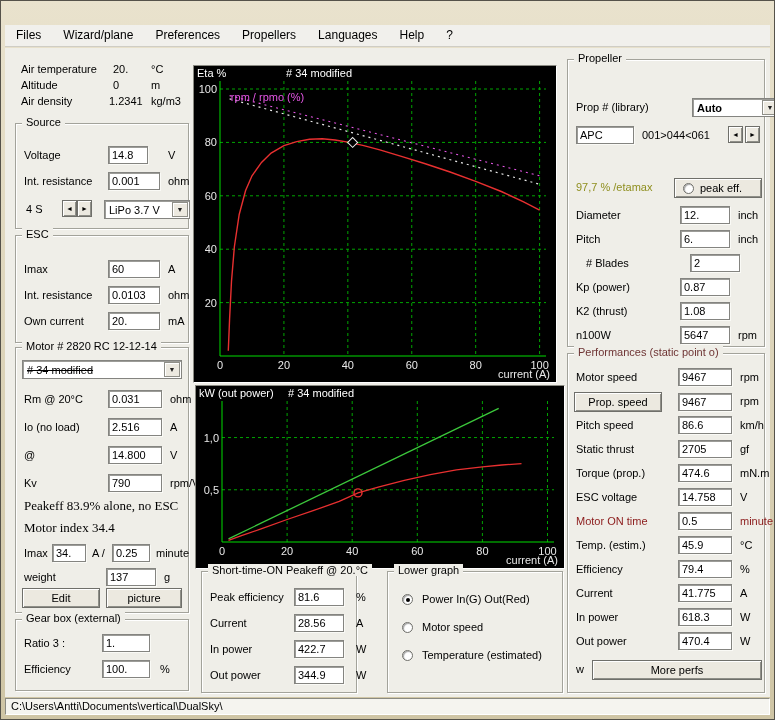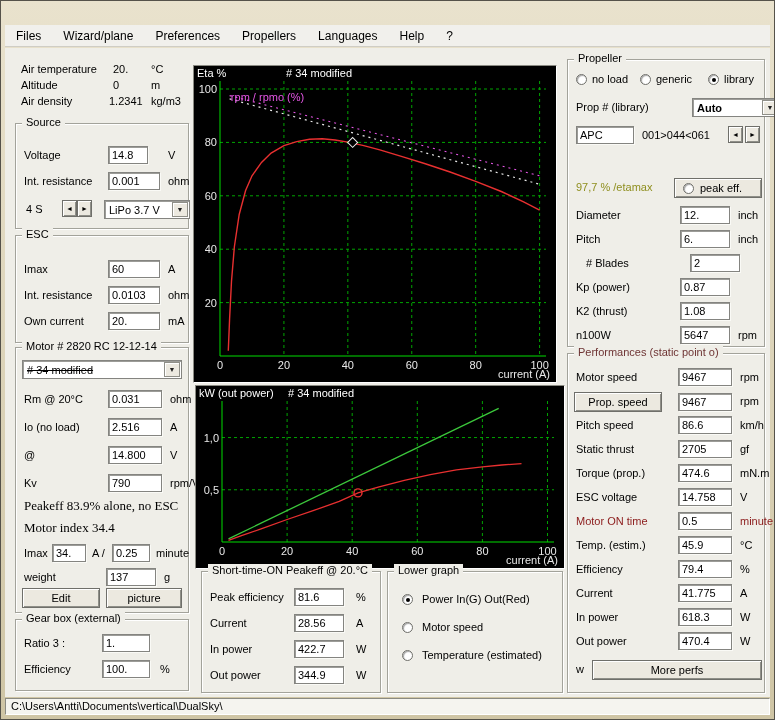--- a/index.html
+++ b/index.html
@@ -19,21 +19,21 @@
   .wbtn{
     width:29px;height:18px;margin-left:1px;display:flex;align-items:center;justify-content:center;
     background:linear-gradient(#f7f4ea,#d8d0b4 60%,#c4b996);
     border:1px solid #8b8469;border-radius:0 0 3px 3px;border-top:none;
     font-size:12px;font-weight:bold;color:#333;cursor:default;
   }
   .wbtn.close{width:33px;background:linear-gradient(#e89f90,#cf5a43 60%,#b73a28);color:#fff;font-size:13px;}
   .glyph-min{display:block;width:9px;height:3px;background:#444;margin-top:8px;}
   .glyph-max{display:block;width:9px;height:8px;border:1px solid #444;border-top:2px solid #444;background:transparent;}
   
-  .menubar{position:absolute;left:4px;top:24px;right:4px;height:22px;background:#f1f0ec;border-bottom:1px solid #cfcdc5;display:flex;align-items:center;}
+  .menubar{position:absolute;left:4px;top:24px;right:4px;height:22px;background:#f1f0ec;border-bottom:1px solid #cfcdc5;display:flex;}
   .menuitem{padding:3px 11px;font-size:12px;cursor:default;}
   
   .client{position:absolute;left:4px;top:47px;right:4px;bottom:22px;background:#efeee8;}
   
   .statusbar{position:absolute;left:4px;bottom:4px;right:4px;height:17px;background:#f5f4ef;
     border:1px solid;border-color:#8a8a82 #ffffff #ffffff #8a8a82;padding:1px 5px;font-size:11px;}
   
   .group{position:absolute;border:1px solid #a3a39b;box-shadow:1px 1px 0 #ffffff,inset 1px 1px 0 #ffffff;}
   .gtitle{position:absolute;top:-8px;left:6px;background:#efeee8;padding:0 4px;white-space:nowrap;}
   .prow{position:absolute;left:8px;right:2px;height:19px;}
@@ -262,21 +262,21 @@
           <text x="351.4901960784314" y="169" fill="#e8e8e8" text-anchor="middle" font-size="11" font-family="&quot;Liberation Sans&quot;,&quot;DejaVu Sans&quot;,sans-serif">100</text>
           <polyline points="32.5,152.9 302.7,22.3" fill="none" stroke="#3cc83c" stroke-width="1.3" stroke-dasharray="none"></polyline>
           <polyline points="32.5,154.4 45.5,149.7 65.1,142.9 91.1,133.5 117.1,124.7 143.2,115.3 162.0,106.9 182.2,101.2 208.3,94.4 234.3,88.6 260.4,83.9 286.4,80.8 305.9,79.0 325.5,77.7" fill="none" stroke="#e83030" stroke-width="1.3" stroke-dasharray="none"></polyline>
           <circle cx="161.9735294117647" cy="106.91111111111113" r="4" fill="none" stroke="#e83030" stroke-width="1.4"></circle>
           <text x="3" y="11" fill="#ffffff" text-anchor="start" font-size="11" font-family="&quot;Liberation Sans&quot;,&quot;DejaVu Sans&quot;,sans-serif">kW (out power)</text>
           <text x="92" y="11" fill="#ffffff" text-anchor="start" font-size="11" font-family="&quot;Liberation Sans&quot;,&quot;DejaVu Sans&quot;,sans-serif"># 34 modified</text>
           <text x="362" y="178" fill="#e8e8e8" text-anchor="end" font-size="11" font-family="&quot;Liberation Sans&quot;,&quot;DejaVu Sans&quot;,sans-serif">current (A)</text>
         </svg>
     </div>
 
-    <div class="group" style="left:196px;top:523px;width:180px;height:122px;padding-left:20px;">
+    <div class="group" style="left:196px;top:523px;width:156px;height:122px;padding-left:20px;">
       <span class="gtitle">Short-time-ON Peakeff @ 20.°C</span>
       <div class="prow" style="top:16px;">
         <span class="lbl">Peak efficiency</span>
         <input class="field" style="left: 84px; width: 50px;" value="81.6">
         <span class="unit" style="left:146px;">%</span>
       </div>
       <div class="prow" style="top:42px;">
         <span class="lbl">Current</span>
         <input class="field" style="left: 84px; width: 50px;" value="28.56">
         <span class="unit" style="left:146px;">A</span>
@@ -304,28 +304,20 @@
         <span class="rlabel" style="left:20px;">Motor speed</span>
       </div>
       <div class="prow" style="top:76px;left:14px;">
         <span class="radio" style="left:0;top:2px;"></span>
         <span class="rlabel" style="left:20px;">Temperature (estimated)</span>
       </div>
     </div>
 
     <div class="group" style="left:562px;top:11px;width:198px;height:288px;">
       <span class="gtitle">Propeller</span>
-      <div class="prow" style="top:12px;left:8px;">
-        <span class="radio" style="left:0;top:2px;"></span>
-        <span class="rlabel" style="left:16px;">no load</span>
-        <span class="radio" style="left:64px;top:2px;"></span>
-        <span class="rlabel" style="left:80px;">generic</span>
-        <span class="radio sel" style="left:132px;top:2px;"></span>
-        <span class="rlabel" style="left:148px;">library</span>
-      </div>
       <div class="prow" style="top:38px;left:8px;">
         <span class="lbl">Prop # (library)</span>
         <span class="combo" style="left:96px;width:88px;margin-left:20px;">
           <span class="ctext" style="font-weight:bold;">Auto</span>
           <span class="carrow">▼</span>
         </span>
       </div>
       <div class="prow" style="top:66px;left:8px;">
         <input class="field" style="left: 0px; width: 58px;" value="APC">
         <span class="unit" style="left:66px;">001&gt;044&lt;061</span>

